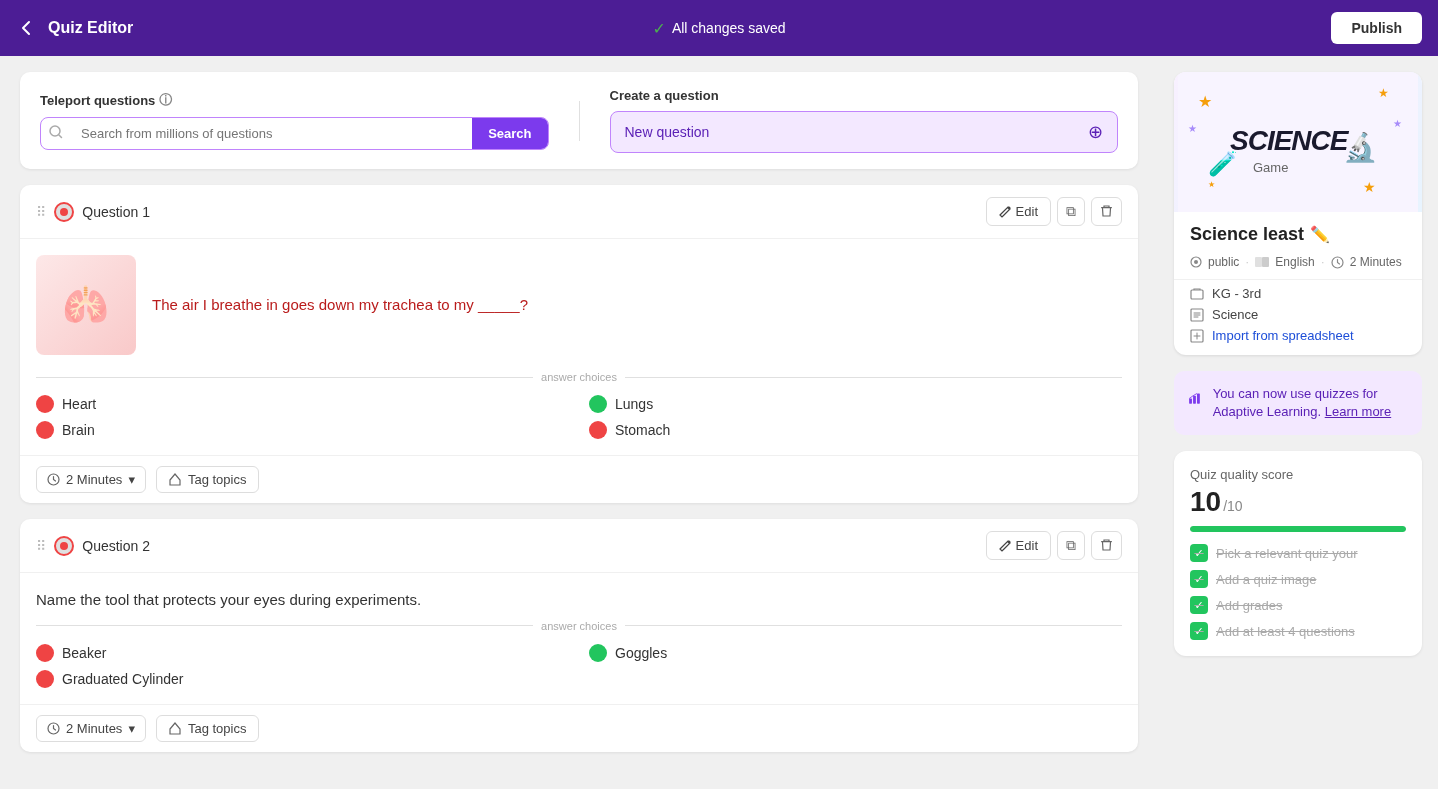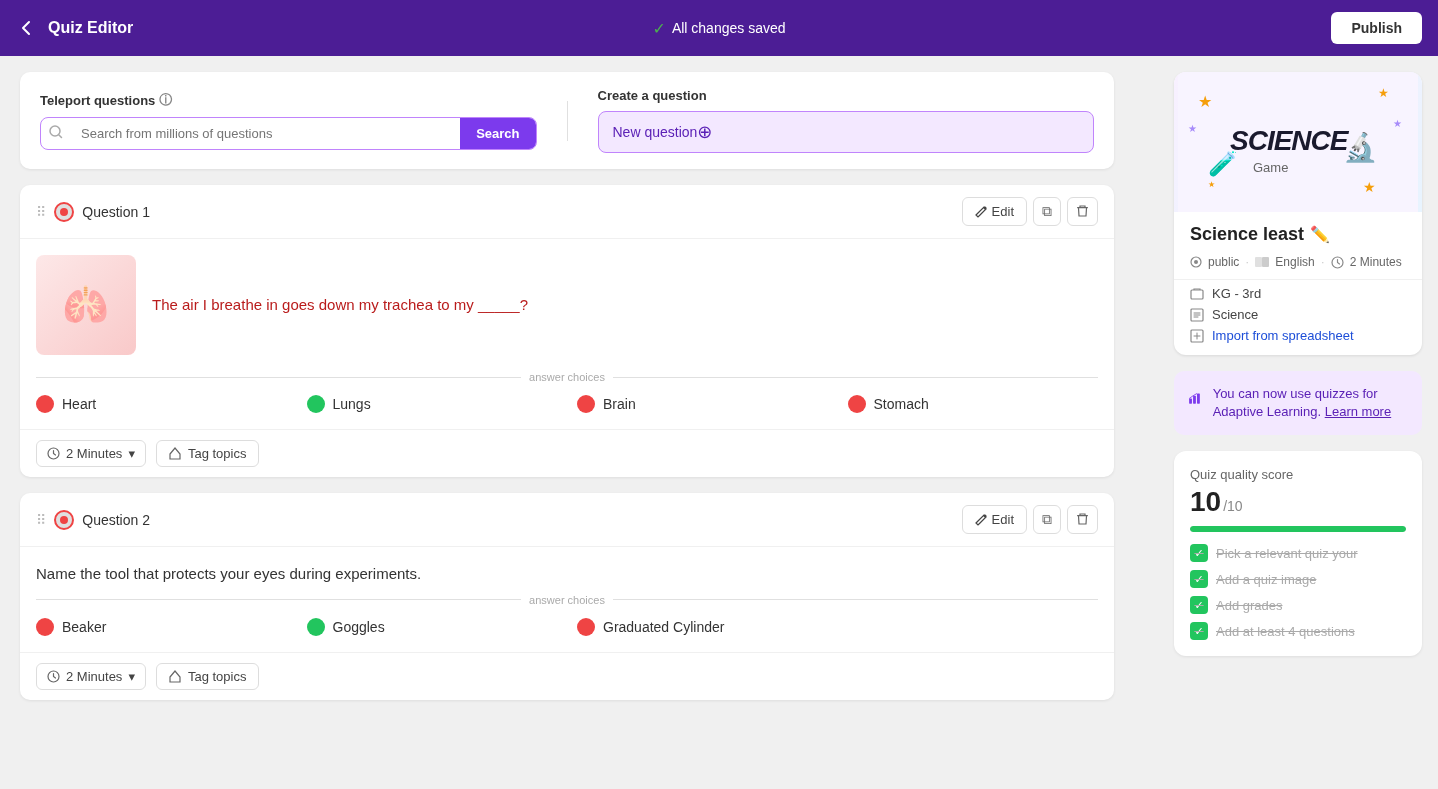--- a/index.html
+++ b/index.html
@@ -51,21 +51,20 @@
       font-size: 14px;
       font-weight: 600;
       cursor: pointer;
     }
 
     
     .main {
       display: flex;
       height: calc(789px - 56px);
       overflow: hidden;
-      gap: 24px;
     }
 
     
     .left-panel {
       flex: 1;
       overflow-y: auto;
       padding: 16px 20px;
     }
 
     
@@ -130,21 +129,21 @@
       height: 40px;
       background: #e0e0e0;
     }
     .create-section {
       flex: 1;
     }
     .new-question-btn {
       width: 100%;
       display: flex;
       align-items: center;
-      justify-content: flex-start;
+      justify-content: space-between;
       background: #f3e8ff;
       border: 1.5px solid #c084fc;
       border-radius: 8px;
       padding: 9px 14px;
       font-size: 14px;
       font-weight: 500;
       color: #5b21b6;
       cursor: pointer;
     }
     .plus-icon { font-size: 18px; }
@@ -251,21 +250,21 @@
     .answer-choices-label::before,
     .answer-choices-label::after {
       content: '';
       flex: 1;
       height: 1px;
       background: #e0e0e0;
     }
 
     .answer-grid {
       display: grid;
-      grid-template-columns: 1fr 1fr 1fr 1fr;
+      grid-template-columns: 1fr 1fr;
       gap: 8px 20px;
       padding: 0 16px 16px;
     }
     .answer-item {
       display: flex;
       align-items: center;
       gap: 8px;
       font-size: 14px;
       color: #333;
     }

